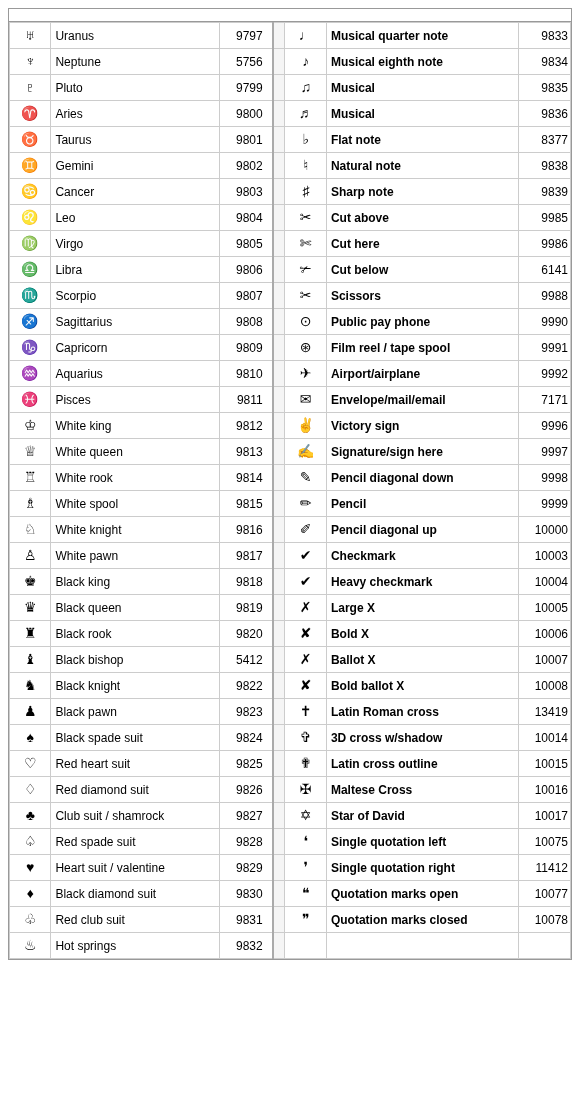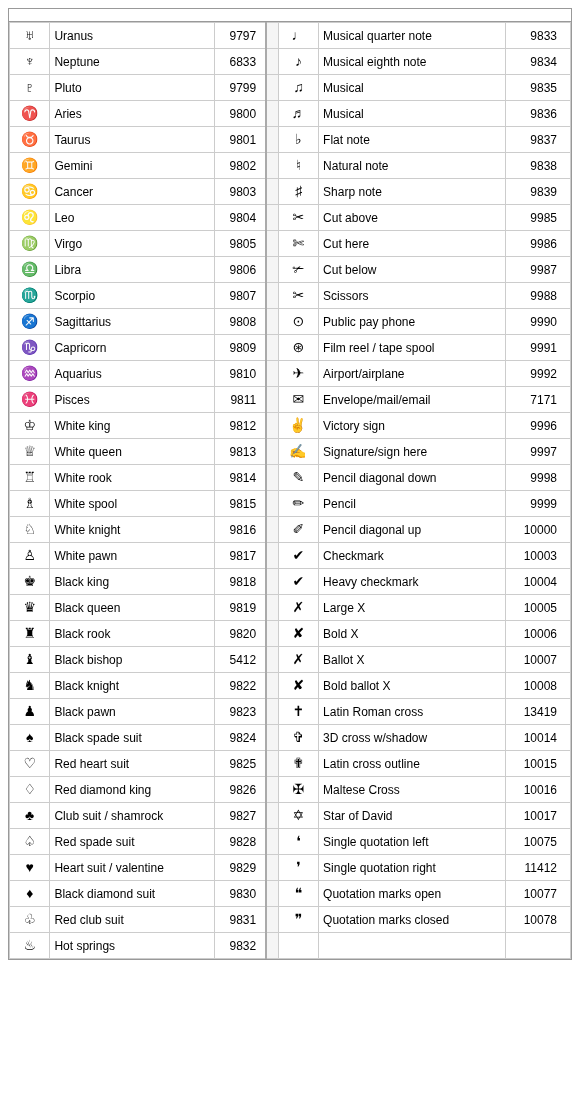--- a/index.html
+++ b/index.html
@@ -48,25 +48,26 @@
       padding-right: 9px;
     }
     .col-icon2 {
       width: 32px;
       text-align: center;
       font-size: 14px;
       border-left: 1px solid #ccc;
     }
     .col-name2 {
       width: 148px;
+      font-weight: bold;
     }
     .col-code2 {
       width: 38px;
       text-align: right;
-      padding-right: 13px;
+      padding-right: 2px;
     }
   </style>
 </head>
 <body>
 
 <div class="table-wrapper">
   <div class="table-title"></div>
   <table>
     <tbody id="table-body">
         <tr>
@@ -74,21 +75,21 @@
     <td class="col-name">Uranus</td>
     <td class="col-code">9797</td>
     <td style="width:6px; border-left:2px solid #aaa; border-right:1px solid #ccc; background:#f5f5f5;"></td>
     <td class="col-icon2">♩</td>
     <td class="col-name2">Musical quarter note</td>
     <td class="col-code2">9833</td>
   </tr>
         <tr>
     <td class="col-icon">♆</td>
     <td class="col-name">Neptune</td>
-    <td class="col-code">6833</td>
+    <td class="col-code">5756</td>
     <td style="width:6px; border-left:2px solid #aaa; border-right:1px solid #ccc; background:#f5f5f5;"></td>
     <td class="col-icon2">♪</td>
     <td class="col-name2">Musical eighth note</td>
     <td class="col-code2">9834</td>
   </tr>
         <tr>
     <td class="col-icon">♇</td>
     <td class="col-name">Pluto</td>
     <td class="col-code">9799</td>
     <td style="width:6px; border-left:2px solid #aaa; border-right:1px solid #ccc; background:#f5f5f5;"></td>
@@ -105,21 +106,21 @@
     <td class="col-name2">Musical</td>
     <td class="col-code2">9836</td>
   </tr>
         <tr>
     <td class="col-icon">♉</td>
     <td class="col-name">Taurus</td>
     <td class="col-code">9801</td>
     <td style="width:6px; border-left:2px solid #aaa; border-right:1px solid #ccc; background:#f5f5f5;"></td>
     <td class="col-icon2">♭</td>
     <td class="col-name2">Flat note</td>
-    <td class="col-code2">9837</td>
+    <td class="col-code2">8377</td>
   </tr>
         <tr>
     <td class="col-icon">♊</td>
     <td class="col-name">Gemini</td>
     <td class="col-code">9802</td>
     <td style="width:6px; border-left:2px solid #aaa; border-right:1px solid #ccc; background:#f5f5f5;"></td>
     <td class="col-icon2">♮</td>
     <td class="col-name2">Natural note</td>
     <td class="col-code2">9838</td>
   </tr>
@@ -150,21 +151,21 @@
     <td class="col-name2">Cut here</td>
     <td class="col-code2">9986</td>
   </tr>
         <tr>
     <td class="col-icon">♎</td>
     <td class="col-name">Libra</td>
     <td class="col-code">9806</td>
     <td style="width:6px; border-left:2px solid #aaa; border-right:1px solid #ccc; background:#f5f5f5;"></td>
     <td class="col-icon2">✃</td>
     <td class="col-name2">Cut below</td>
-    <td class="col-code2">9987</td>
+    <td class="col-code2">6141</td>
   </tr>
         <tr>
     <td class="col-icon">♏</td>
     <td class="col-name">Scorpio</td>
     <td class="col-code">9807</td>
     <td style="width:6px; border-left:2px solid #aaa; border-right:1px solid #ccc; background:#f5f5f5;"></td>
     <td class="col-icon2">✂</td>
     <td class="col-name2">Scissors</td>
     <td class="col-code2">9988</td>
   </tr>
@@ -325,21 +326,21 @@
     <td class="col-icon">♡</td>
     <td class="col-name">Red heart suit</td>
     <td class="col-code">9825</td>
     <td style="width:6px; border-left:2px solid #aaa; border-right:1px solid #ccc; background:#f5f5f5;"></td>
     <td class="col-icon2">✟</td>
     <td class="col-name2">Latin cross outline</td>
     <td class="col-code2">10015</td>
   </tr>
         <tr>
     <td class="col-icon">♢</td>
-    <td class="col-name">Red diamond king</td>
+    <td class="col-name">Red diamond suit</td>
     <td class="col-code">9826</td>
     <td style="width:6px; border-left:2px solid #aaa; border-right:1px solid #ccc; background:#f5f5f5;"></td>
     <td class="col-icon2">✠</td>
     <td class="col-name2">Maltese Cross</td>
     <td class="col-code2">10016</td>
   </tr>
         <tr>
     <td class="col-icon">♣</td>
     <td class="col-name">Club suit / shamrock</td>
     <td class="col-code">9827</td>

